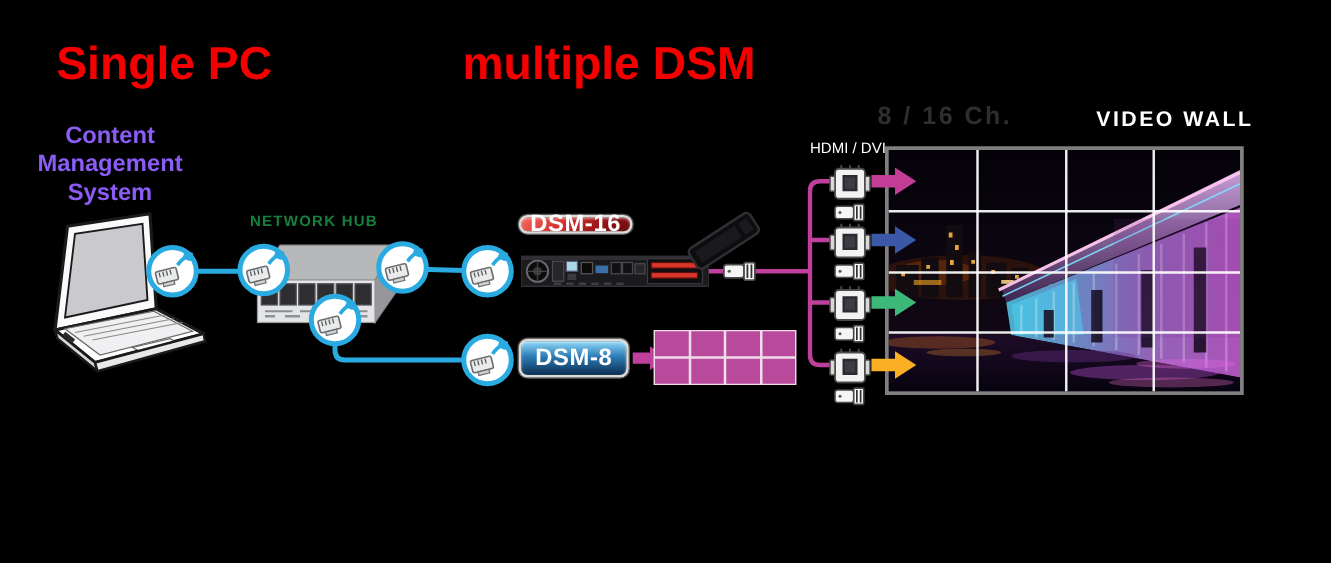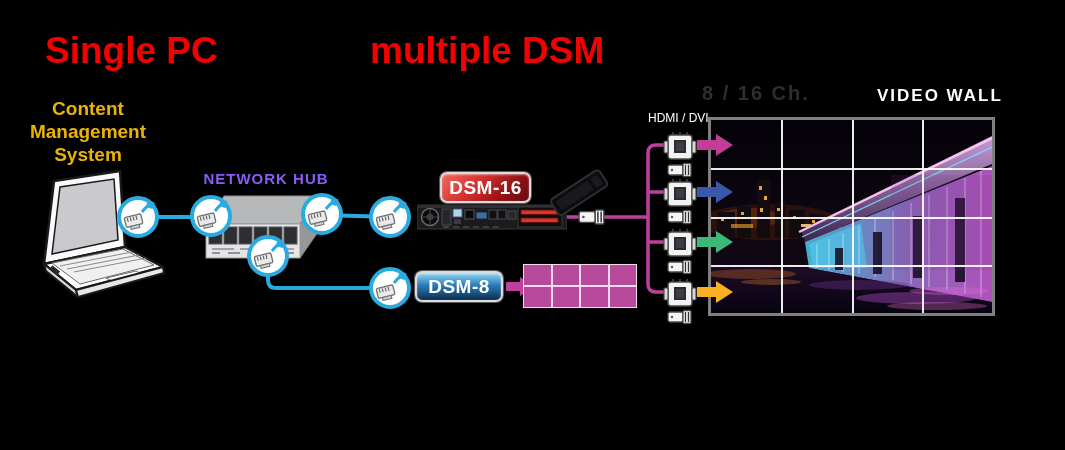--- a/index.html
+++ b/index.html
@@ -1,21 +1,21 @@
 <!DOCTYPE html>
 <html><head>
 <meta charset="utf-8">
 <style>
   html,body{margin:0;padding:0;background:#000;}
   #canvas{position:relative;width:1065px;height:450px;background:#000;overflow:hidden;
           font-family:"Liberation Sans",sans-serif;}
   .abs{position:absolute;}
   .title{font-size:37px;font-weight:bold;color:#f40000;letter-spacing:0px;white-space:nowrap;}
-  .cms-label{width:160px;text-align:center;font-size:19px;line-height:23px;font-weight:bold;color:#eab308;}
-  .hub-label{width:132px;text-align:center;font-size:15px;font-weight:bold;color:#8b5cf6;letter-spacing:1px;white-space:nowrap;}
+  .cms-label{width:160px;text-align:center;font-size:19px;line-height:23px;font-weight:bold;color:#8b5cf6;}
+  .hub-label{width:132px;font-size:12px;font-weight:bold;color:#15803d;letter-spacing:1px;white-space:nowrap;}
   .badge{box-sizing:border-box;border-radius:7px;border:2px solid #dcdcdc;
          display:flex;align-items:center;justify-content:center;
          color:#fff;font-weight:bold;font-size:19px;letter-spacing:.5px;
          box-shadow:0 0 0 1px #5a5a5a, inset 0 1px 2px rgba(255,255,255,.5);}
   .badge-red{background:linear-gradient(135deg,#f2685c 0%,#d32f2f 40%,#8e1113 75%,#6d0a0d 100%);}
   .badge-blue{background:linear-gradient(180deg,#8fd9f8 0%,#2d7cb7 45%,#0d2e51 100%);text-align:center;}
   .chan-label{font-size:12px;font-weight:normal;color:#fff;white-space:nowrap;}
   .ch816{font-size:20px;font-weight:bold;color:#2e2e2e;letter-spacing:2px;white-space:nowrap;}
   .vw-label{font-size:17px;font-weight:bold;color:#fff;letter-spacing:2px;white-space:nowrap;}
   #video-wall{box-sizing:border-box;border:3px solid #7f7f7f;background:#05030a;}
@@ -135,21 +135,21 @@
   <svg class="abs" style="left:246px;top:234px;" width="44" height="44">
       <use href="#icon-rj45"></use>
     </svg>
   <svg class="abs" style="left:368px;top:195px;" width="44" height="44">
       <use href="#icon-rj45"></use>
     </svg>
   <svg class="abs" style="left:368px;top:266px;" width="44" height="44">
       <use href="#icon-rj45"></use>
     </svg>
 
-  <div class="abs badge badge-red" style="left:415px;top:172px;width:91px;height:31px;margin-left:25px;">DSM-16</div>
+  <div class="abs badge badge-red" style="left:415px;top:172px;width:91px;height:15px;">DSM-16</div>
 
   <svg class="abs" style="left:555px;top:130px;" width="130" height="185">
     <g stroke="#bf3f9c" stroke-width="3.5" fill="none">
       <line x1="5" y1="87" x2="93" y2="87"></line>
       <path d="M113,15 H101 Q93,15 93,23 V154 Q93,162 101,162 H113"></path>
       <line x1="93" y1="62" x2="113" y2="62"></line>
       <line x1="93" y1="112" x2="113" y2="112"></line>
     </g>
   </svg>
 

